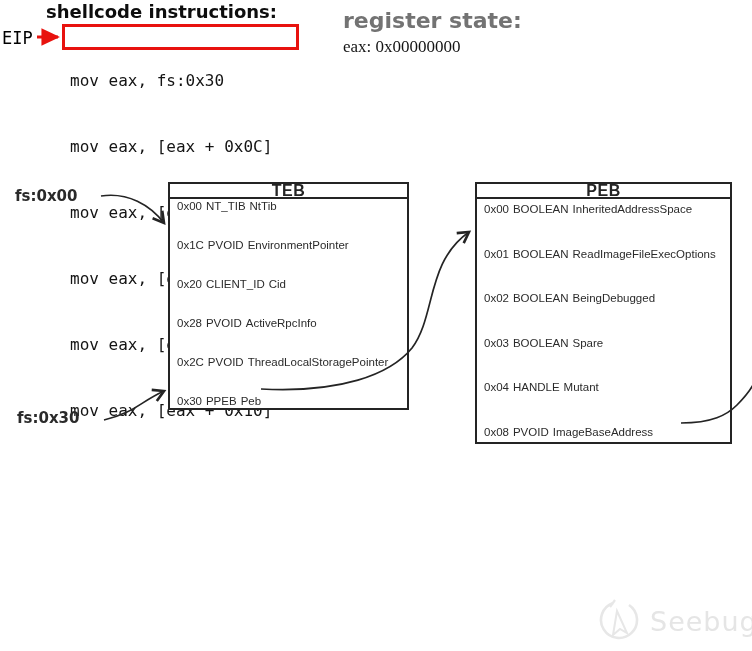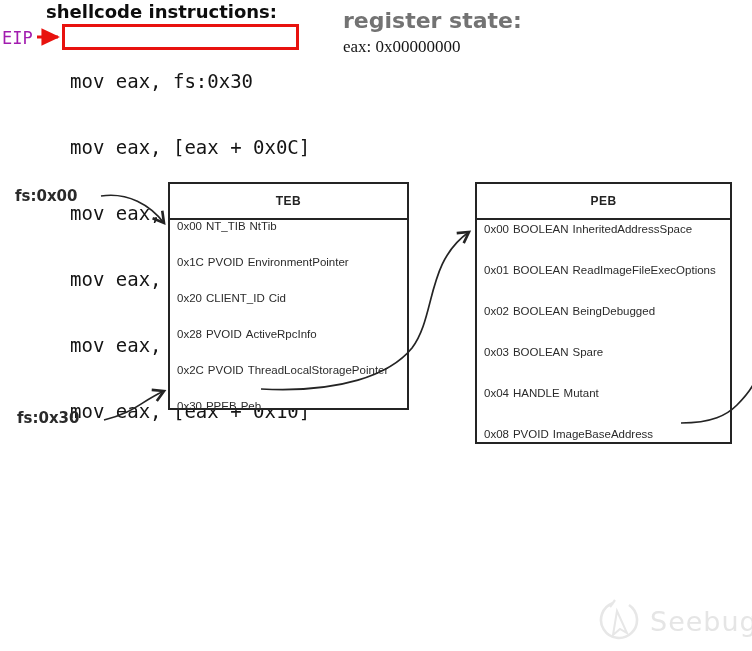--- a/index.html
+++ b/index.html
@@ -1,36 +1,36 @@
 <!DOCTYPE html>
 <html><head>
 <meta charset="utf-8">
 <style>
   * { margin:0; padding:0; box-sizing:border-box; }
   html,body { background:#ffffff; }
   body { width:752px; height:651px; font-family:"DejaVu Sans", sans-serif; }
   .canvas { position:relative; width:752px; height:651px; background:#ffffff; overflow:hidden; }
 
   .sc-title { position:absolute; left:2px; top:1px; font-weight:bold; font-size:18px; color:#0d0d0d; font-family:"DejaVu Sans", sans-serif;margin-left:44px; }
-  .eip-label { position:absolute; left:2px; top:28px; font-family:"DejaVu Sans Mono", monospace; font-size:17px; color:#a21caf; }
-  .instructions { position:absolute; left:70px; top:26px; font-family:"DejaVu Sans Mono", monospace; font-size:19px; line-height:22px; color:#141414; white-space:pre; }
+  .eip-label { position:absolute; left:2px; top:28px; font-family:"DejaVu Sans Mono", monospace; font-size:17px; color:#000000; }
+  .instructions { position:absolute; left:70px; top:26px; font-family:"DejaVu Sans Mono", monospace; font-size:16px; line-height:22px; color:#141414; white-space:pre; }
   .red-box { position:absolute; left:62px; top:24px; width:237px; height:26px; border:3px solid #e8120e; }
 
   .reg-title { position:absolute; left:343px; top:8px; font-weight:bold; font-size:22px; color:#737373; font-family:"DejaVu Sans", sans-serif; }
   .reg-eax { position:absolute; left:343px; top:37px; font-family:Liberation Serif, serif; font-size:17px; color:#141414; }
 
   .fs-label { position:absolute; font-weight:bold; font-size:15px; color:#2a2a2a; font-family:"DejaVu Sans", sans-serif; }
   .fs00 { left:15px; top:187px; }
   .fs30 { left:17px; top:409px; }
 
   .struct-table { position:absolute; border:2px solid #242424; background:#ffffff; display:flex; flex-direction:column; }
   .teb-table { left:168px; top:182px; width:241px; height:228px; }
   .peb-table { left:475px; top:182px; width:257px; height:262px; }
-  .struct-header { height:36px; flex:none; border-bottom:2px solid #242424; display:flex; align-items:center; justify-content:center;
-                   font-family:"Liberation Sans", sans-serif; font-weight:bold; font-size:12px; letter-spacing:.5px; color:#242424; }
+  .struct-header { height:15px; flex:none; border-bottom:2px solid #242424; display:flex; align-items:center; justify-content:center;
+                   font-family:"Liberation Sans", sans-serif; font-weight:bold; font-size:16px; letter-spacing:.5px; color:#242424; }
   .struct-rows { flex:1; display:flex; flex-direction:column;gap:24px; }
   .struct-row { flex:1; display:flex; align-items:center; padding-left:7px; white-space:nowrap;
                 font-family:"Liberation Sans", sans-serif; font-size:11.5px; color:#2b2b2b; }
   .struct-row .f-offset, .struct-row .f-type { margin-right:4px; }
   .struct-row .f-name { font-weight:normal; }
 
   .overlay { position:absolute; left:0; top:0; width:752px; height:651px; pointer-events:none; }
 
   .watermark { position:absolute; left:599px; top:596px; display:flex; align-items:center; }
   .watermark-text { font-family:"DejaVu Sans", sans-serif; font-size:27px; color:#e5e5e5; letter-spacing:1px; margin-left:9px; }

